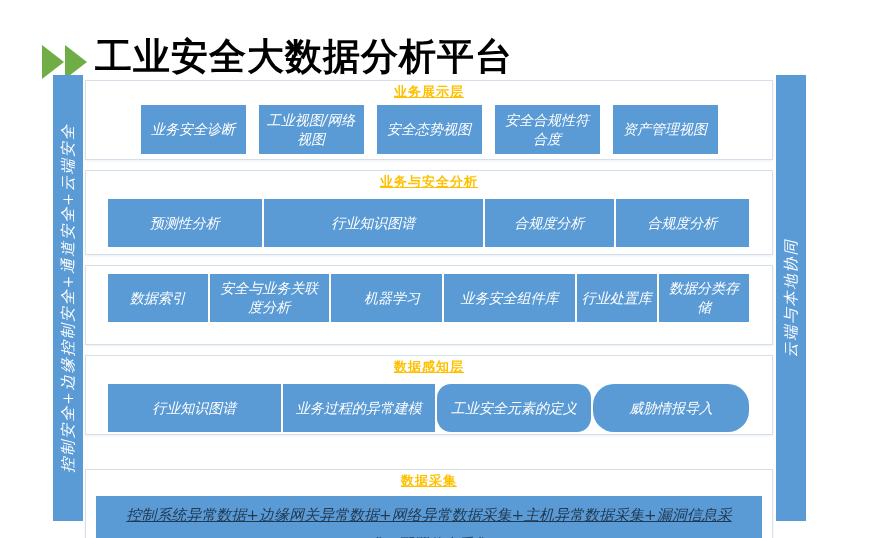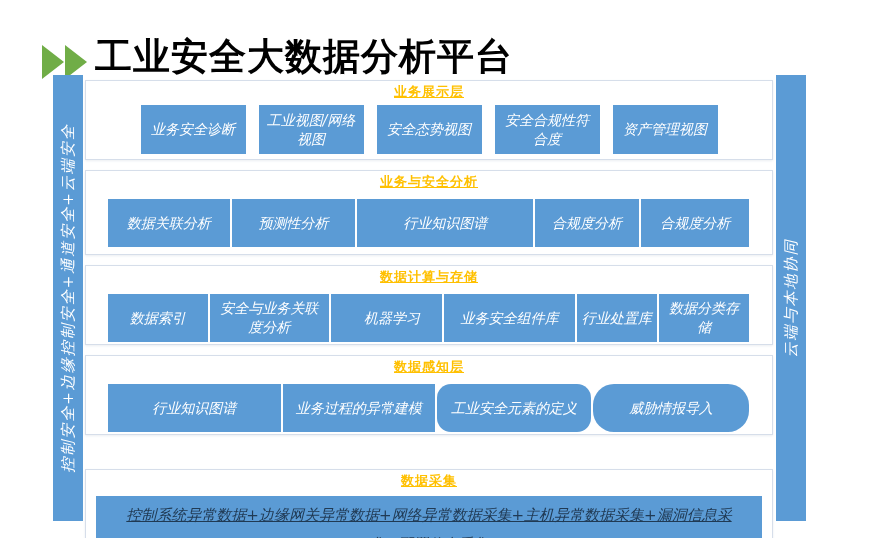--- a/index.html
+++ b/index.html
@@ -97,39 +97,35 @@
             <span>安全合规性符合度</span>
           </div>
           <div class="cell">
             <span>资产管理视图</span>
           </div>
         </div>
       </section>
       <section class="layer layer-1">
         <div class="layer-label">业务与安全分析</div>
         <div class="row contig">
-          <div class="cell" style="flex: 97 1 0px;">
-            <span>数据关联分析</span>
-          </div>
           <div class="cell" style="flex: 99 1 0px;">
             <span>预测性分析</span>
           </div>
           <div class="cell" style="flex: 144 1 0px;">
             <span>行业知识图谱</span>
           </div>
           <div class="cell" style="flex: 82 1 0px;">
             <span>合规度分析</span>
           </div>
           <div class="cell" style="flex: 85 1 0px;">
             <span>合规度分析</span>
           </div>
         </div>
       </section>
       <section class="layer layer-2">
-        <div class="layer-label">数据计算与存储</div>
         <div class="row contig">
           <div class="cell" style="flex: 102 1 0px;">
             <span>数据索引</span>
           </div>
           <div class="cell" style="flex: 124 1 0px;">
             <span>安全与业务关联度分析</span>
           </div>
           <div class="cell" style="flex: 103 1 0px; padding-left: 16px;">
             <span>机器学习</span>
           </div>

